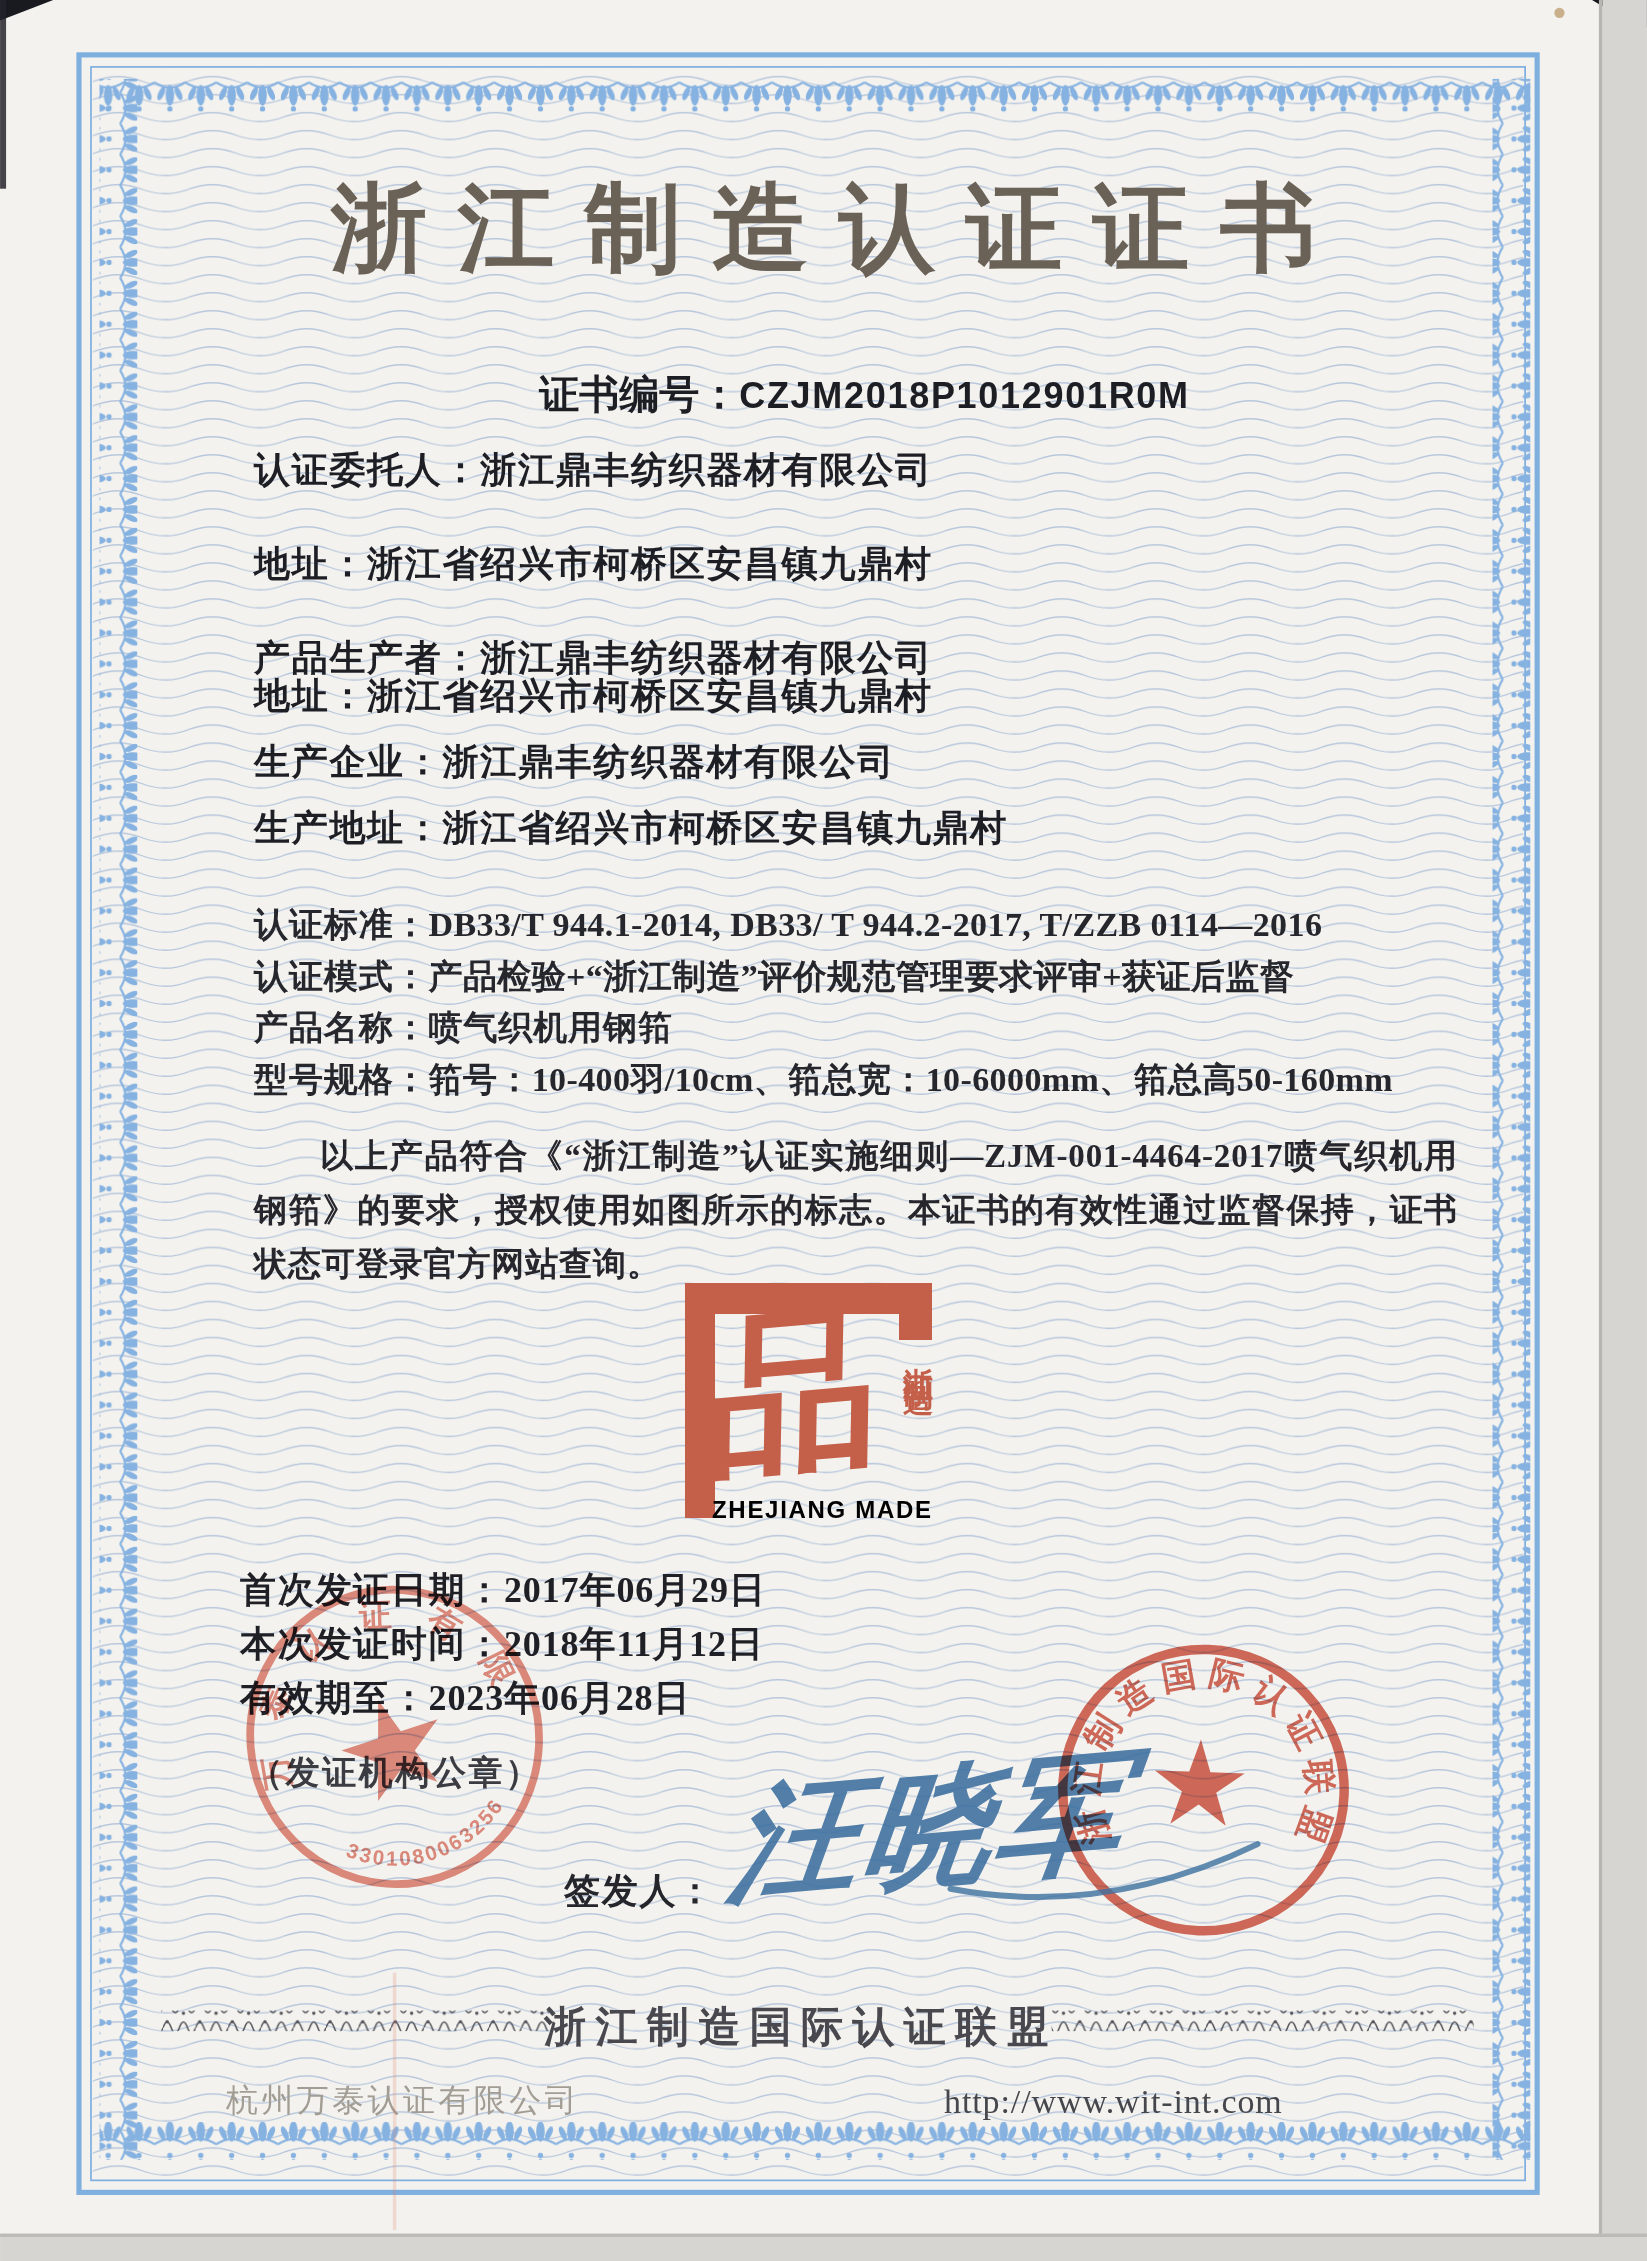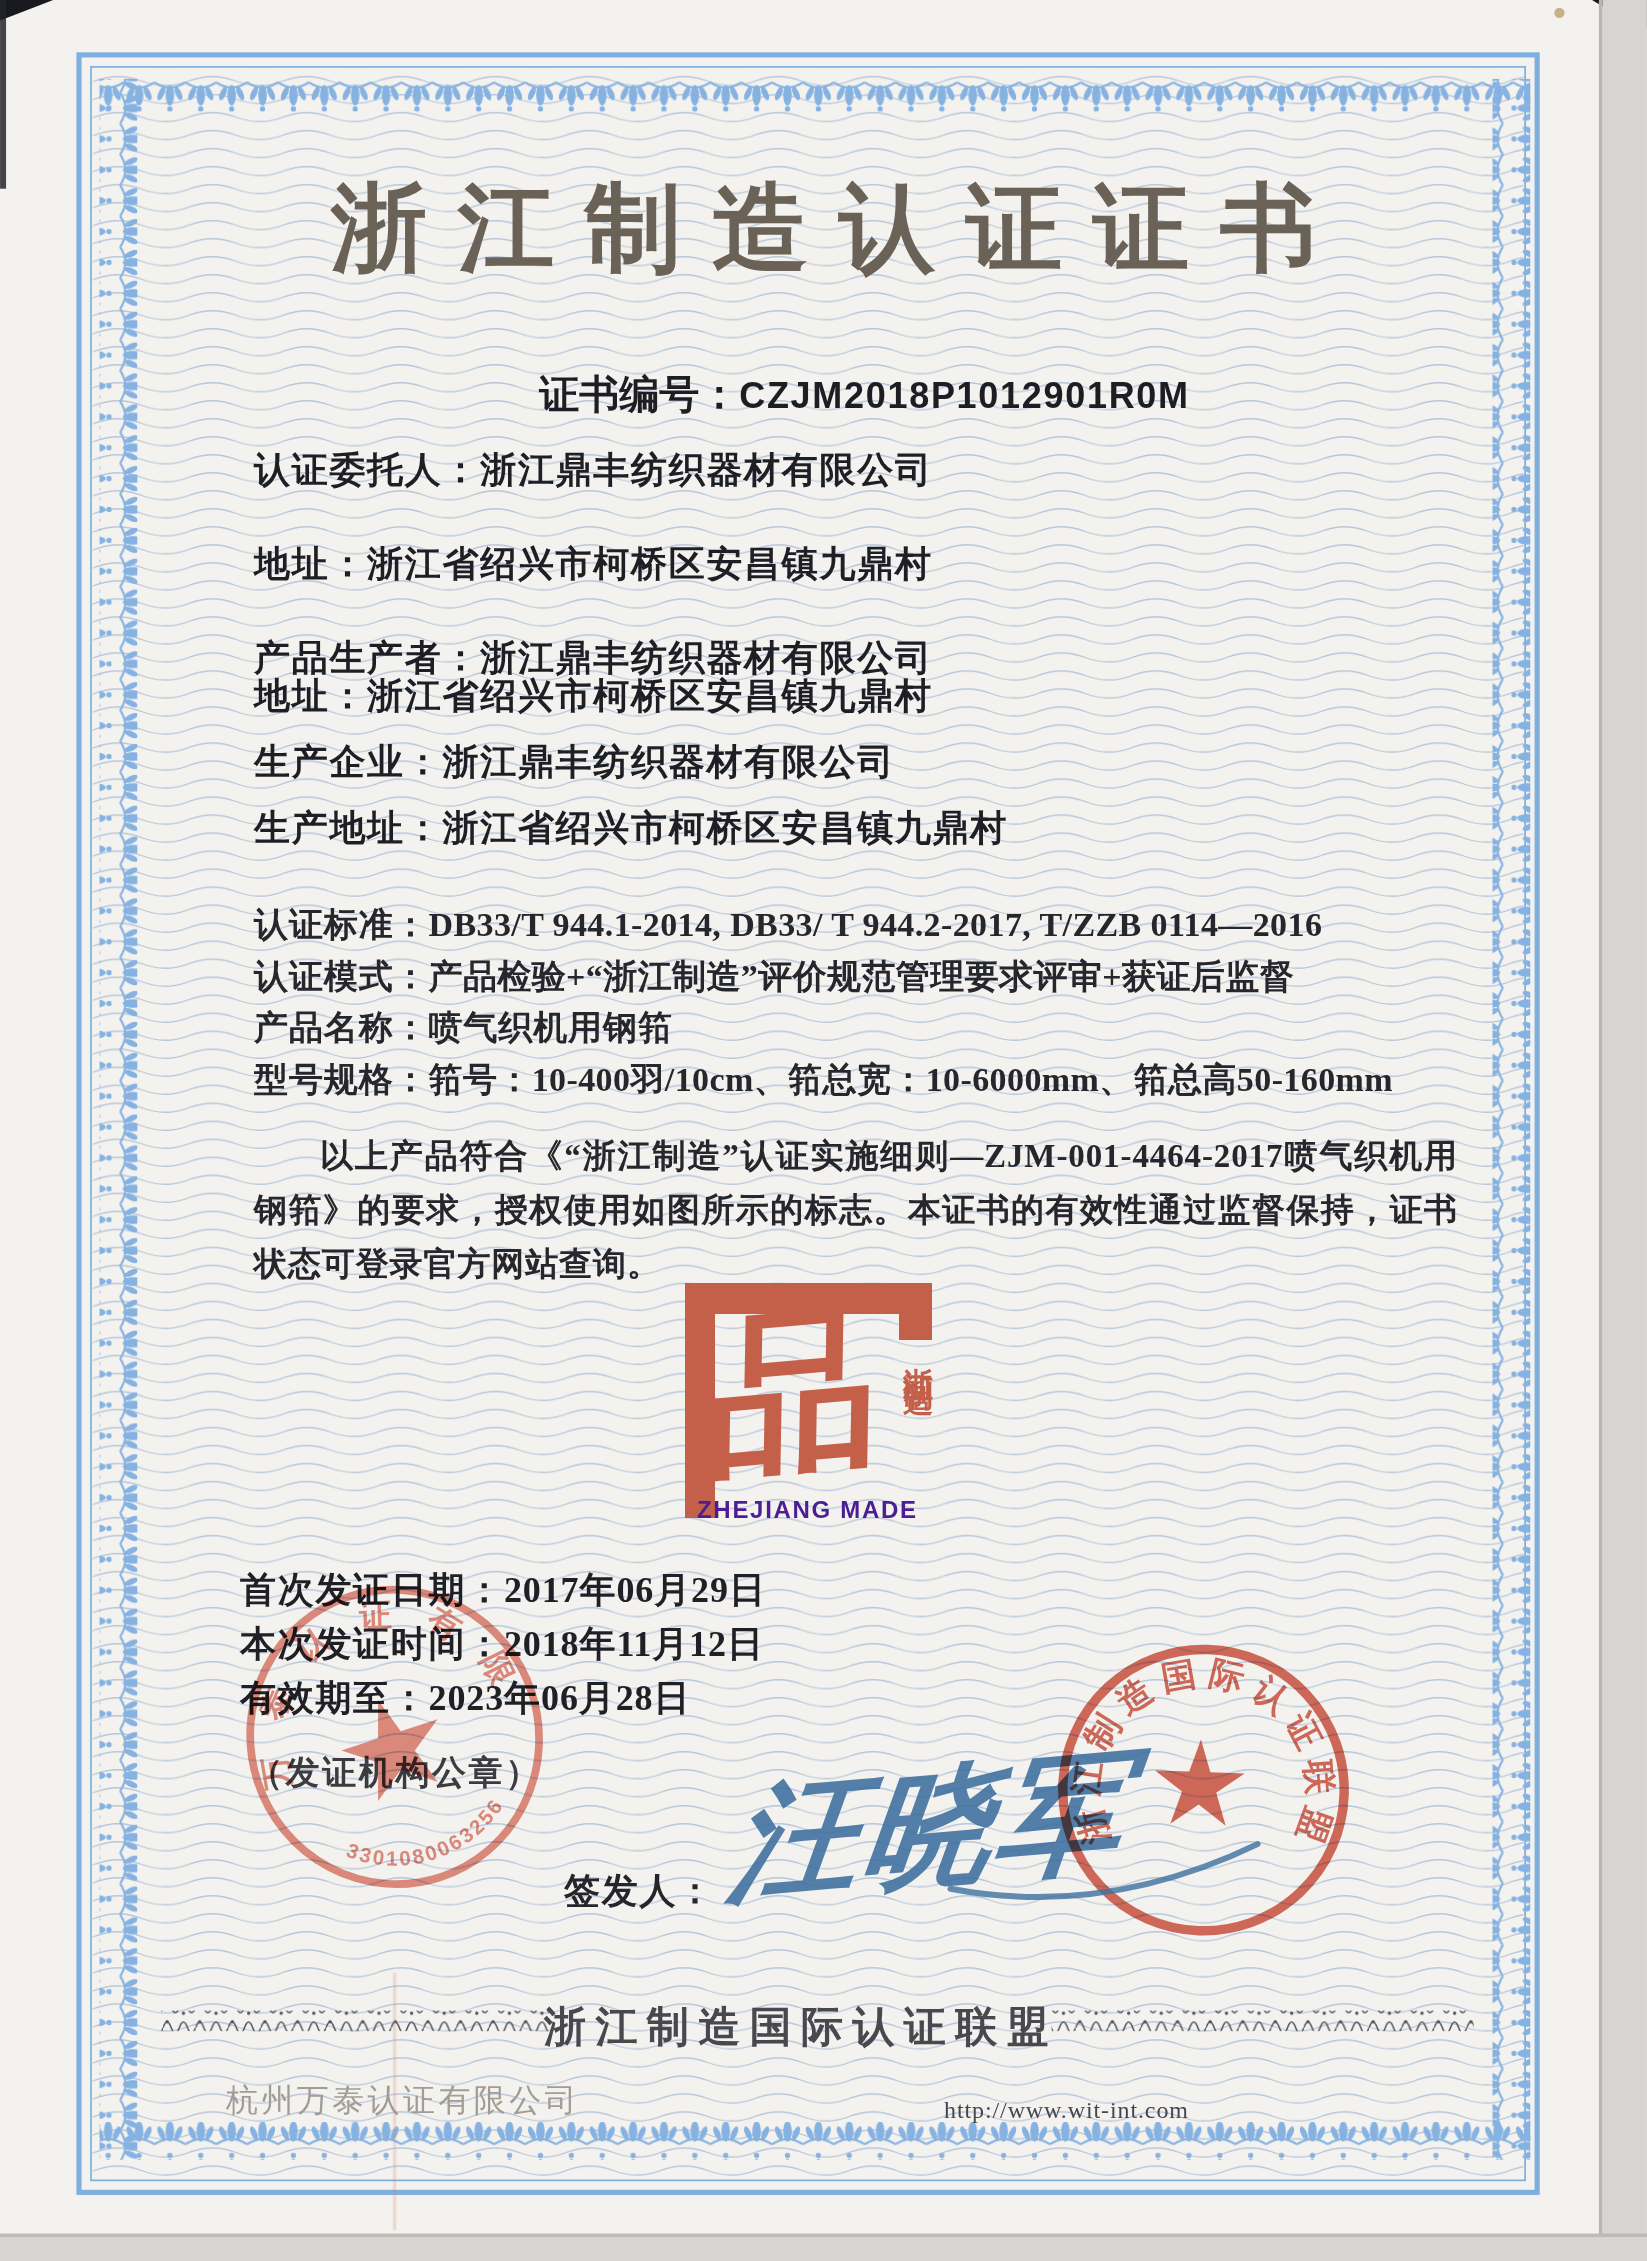--- a/index.html
+++ b/index.html
@@ -24,37 +24,37 @@
              letter-spacing:0.9px;font-weight:700;}
 
   
   #logo{left:685px;top:1283px;width:257px;height:249px;}
   #logo .bar{position:absolute;background:#c4604a;}
   #logo .glyph{position:absolute;left:22px;top:24px;font-size:172px;line-height:172px;
                font-family:"Liberation Serif",serif;color:#c4604a;font-weight:700;
                transform:rotate(-5deg) skewX(-6deg);}
   #logo .side{position:absolute;left:212px;top:60px;writing-mode:vertical-rl;font-size:30px;
               font-weight:700;letter-spacing:6px;color:#c4604a;}
-  #logo .caption{position:absolute;left:12px;top:213px;font-size:24px;font-weight:700;
-                 letter-spacing:1.7px;color:#4c1d95;white-space:nowrap;}
+  #logo .caption{position:absolute;left:27px;top:213px;font-size:24px;font-weight:700;
+                 letter-spacing:1.7px;color:#000000;white-space:nowrap;}
 
   .daterow{left:240px;font-size:36px;color:#1f1f26;white-space:nowrap;}
   .daterow .lab{font-weight:700;letter-spacing:1.7px;}
   .daterow .val{font-family:Liberation Serif, serif;font-weight:700;letter-spacing:0.9px;}
   .sealnote{left:249px;top:1750px;font-size:34px;letter-spacing:2.6px;color:#3b3b42;font-weight:700;}
   .issuer{left:564px;top:1867px;font-size:36px;font-weight:700;letter-spacing:1.7px;color:#25252c;}
   .signature{left:731px;top:1760px;font-size:129px;line-height:137px;color:#3c6f9f;
              font-family:"Liberation Serif",serif;font-style:italic;font-weight:700;
              transform:rotate(-5deg) skewX(-12deg);opacity:.88;letter-spacing:3.4px;}
 
   .bandtitle{left:0;width:100%;top:1999px;text-align:center;padding-right:45px;box-sizing:border-box;
              font-size:42px;font-weight:700;letter-spacing:9.4px;color:#48484e;}
   .footer-co{left:226px;top:2079px;font-size:32px;letter-spacing:3.4px;color:#a29d94;}
-  .footer-url{left:944px;top:2083px;font-family:"Liberation Serif",serif;font-size:24px;
-              letter-spacing:0.9px;color:#46474d;margin-top:14px;}
+  .footer-url{left:944px;top:2083px;font-family:"Liberation Serif",serif;font-size:34px;
+              letter-spacing:0.9px;color:#46474d;}
 
   svg text{font-family:"Liberation Sans",sans-serif;}
 </style>
 </head>
 <body>
 
 <div id="page">
 
   <svg class="abs" style="left:0;top:0" width="1647" height="2261" viewBox="0 0 1920 2636">
     <defs>

